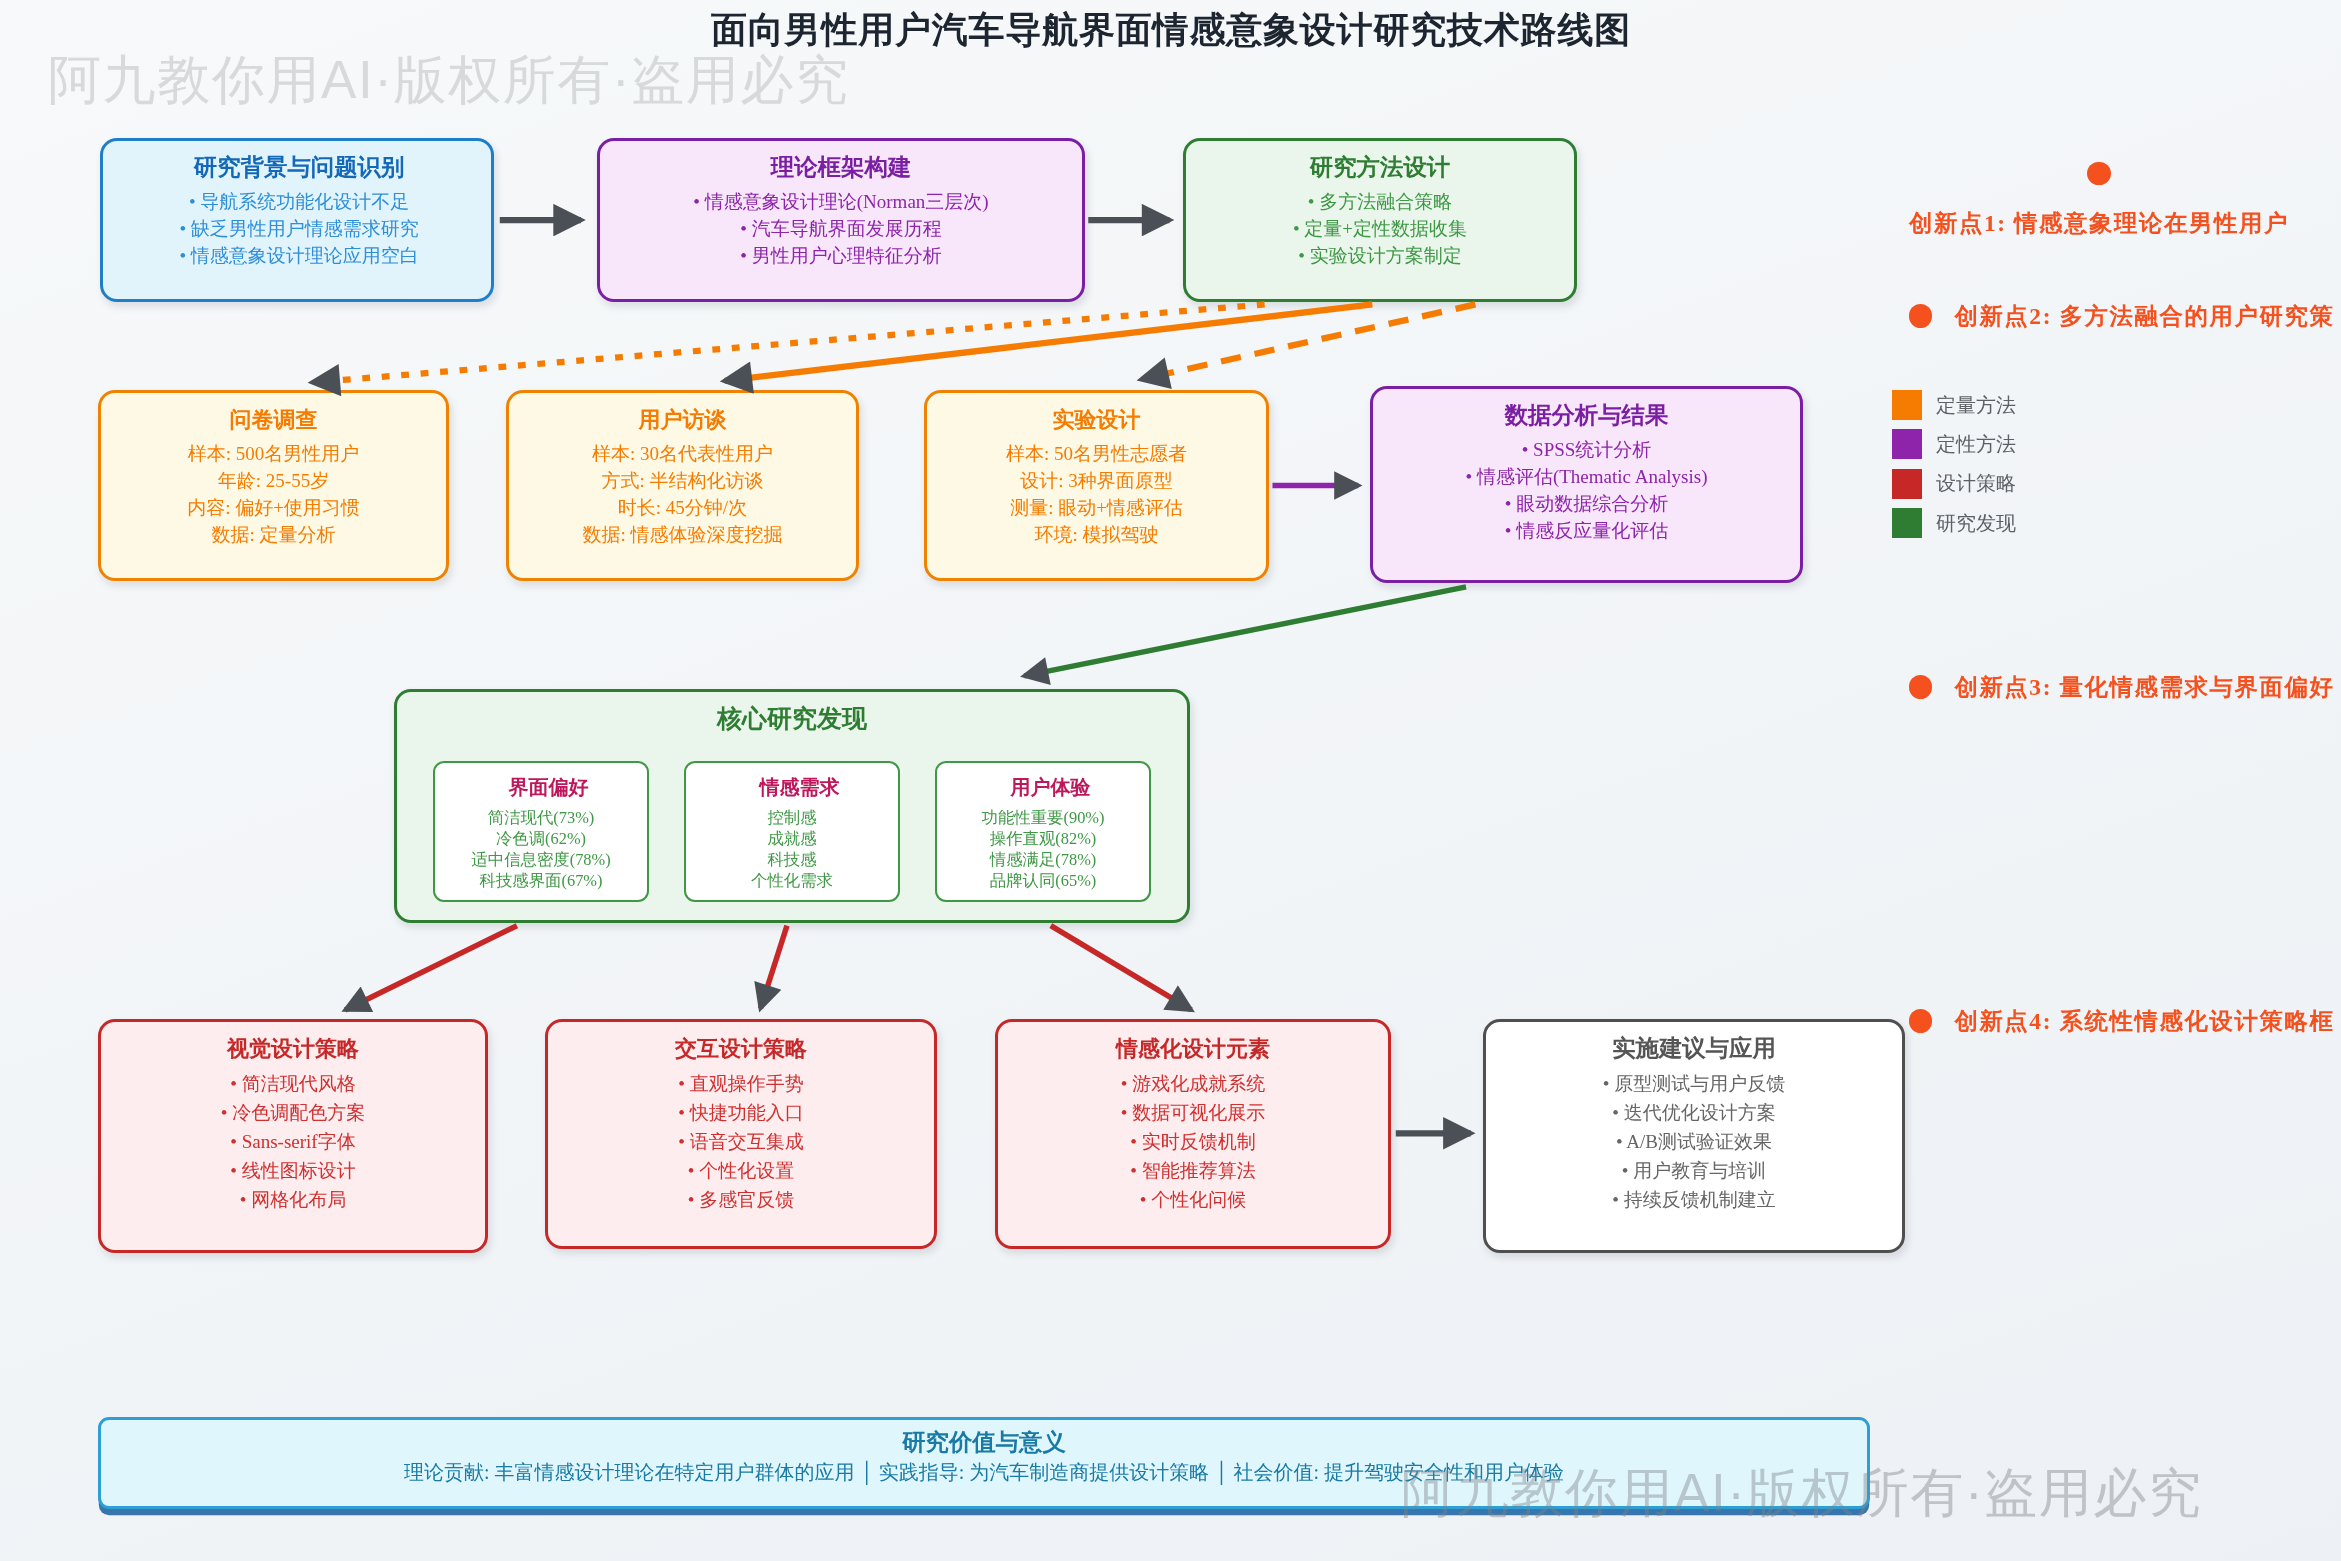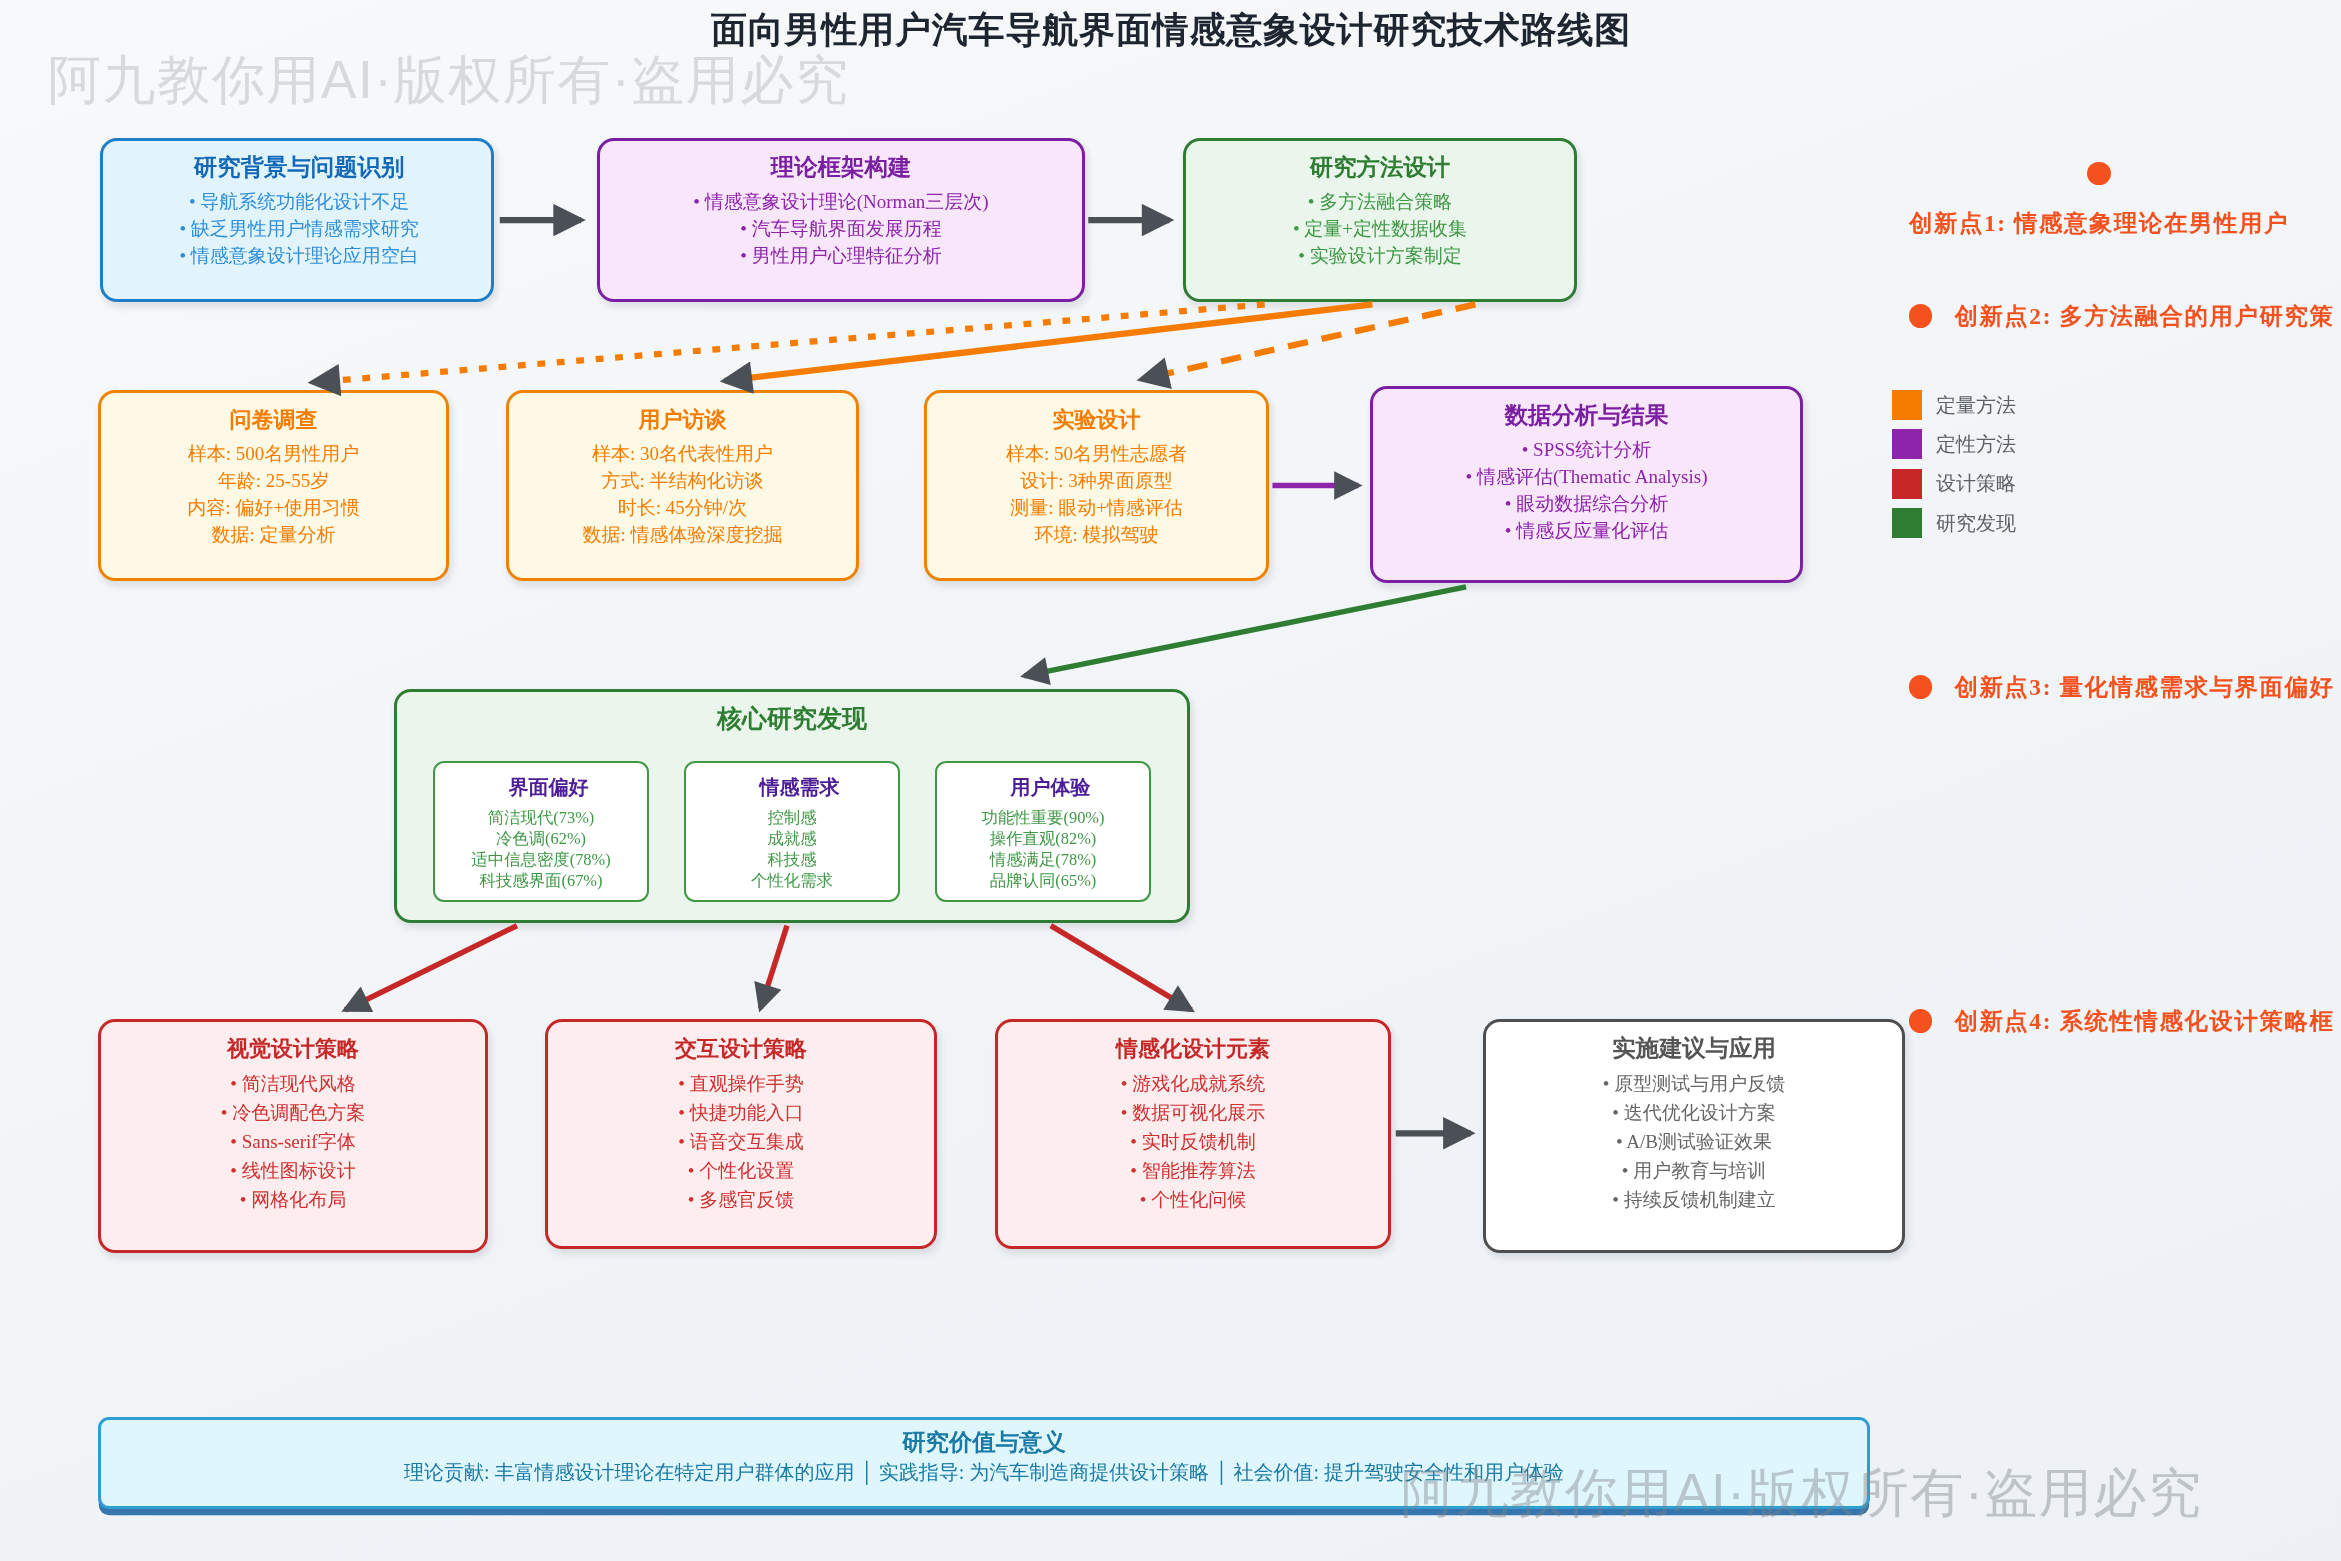--- a/index.html
+++ b/index.html
@@ -43,21 +43,21 @@
   .c-gray .ttl{color:#555;}
   .c-gray .ln{line-height:29px;}
   .c-cyan{border-color:#2d9fd4;background:#e0f6fd;color:#187aa5;border-radius:11px;
     box-shadow:0 7px 0 -0.8px rgba(21,95,160,.85);}
   .c-cyan .ttl{color:#187aa5;line-height:28px;margin-bottom:1.6px;}
   .c-cyan .ln{font-size:20px;line-height:31px;}
   .findings-title{font-size:25px !important;}
   .findings-row{position:absolute;left:36px;right:36px;top:69px;display:flex;justify-content:space-between;}
   .sub{width:216px;height:141px;background:#fff;border:2.3px solid #3f9845;border-radius:11px;
     box-sizing:border-box;padding-top:9.4px;}
-  .sub .ttl{display:block;font-weight:bold;font-size:20px;line-height:30px;color:#4c1d95;padding-left:15px;}
+  .sub .ttl{display:block;font-weight:bold;font-size:20px;line-height:30px;color:#be185d;padding-left:15px;}
   .sub .ln{font-size:16.4px;line-height:21px;color:#3f9845;}
   .note{position:absolute;left:1909px;display:flex;align-items:center;gap:22px;
     white-space:nowrap;z-index:12;}
   .note .dot{width:23.4px;height:23.4px;border-radius:50%;background:#f4511e;flex:0 0 auto;}
   .note .txt{font-size:23.4px;font-weight:bold;color:#f4511e;letter-spacing:1.6px;}
   .legend{position:absolute;left:1892px;top:390px;z-index:12;}
   .legend-row{display:flex;align-items:center;gap:14px;height:30px;margin-bottom:9.4px;}
   .legend-row .sw{width:30px;height:30px;flex:0 0 auto;}
   .legend-row .lb{font-size:20px;color:#5c6166;}
 </style>

